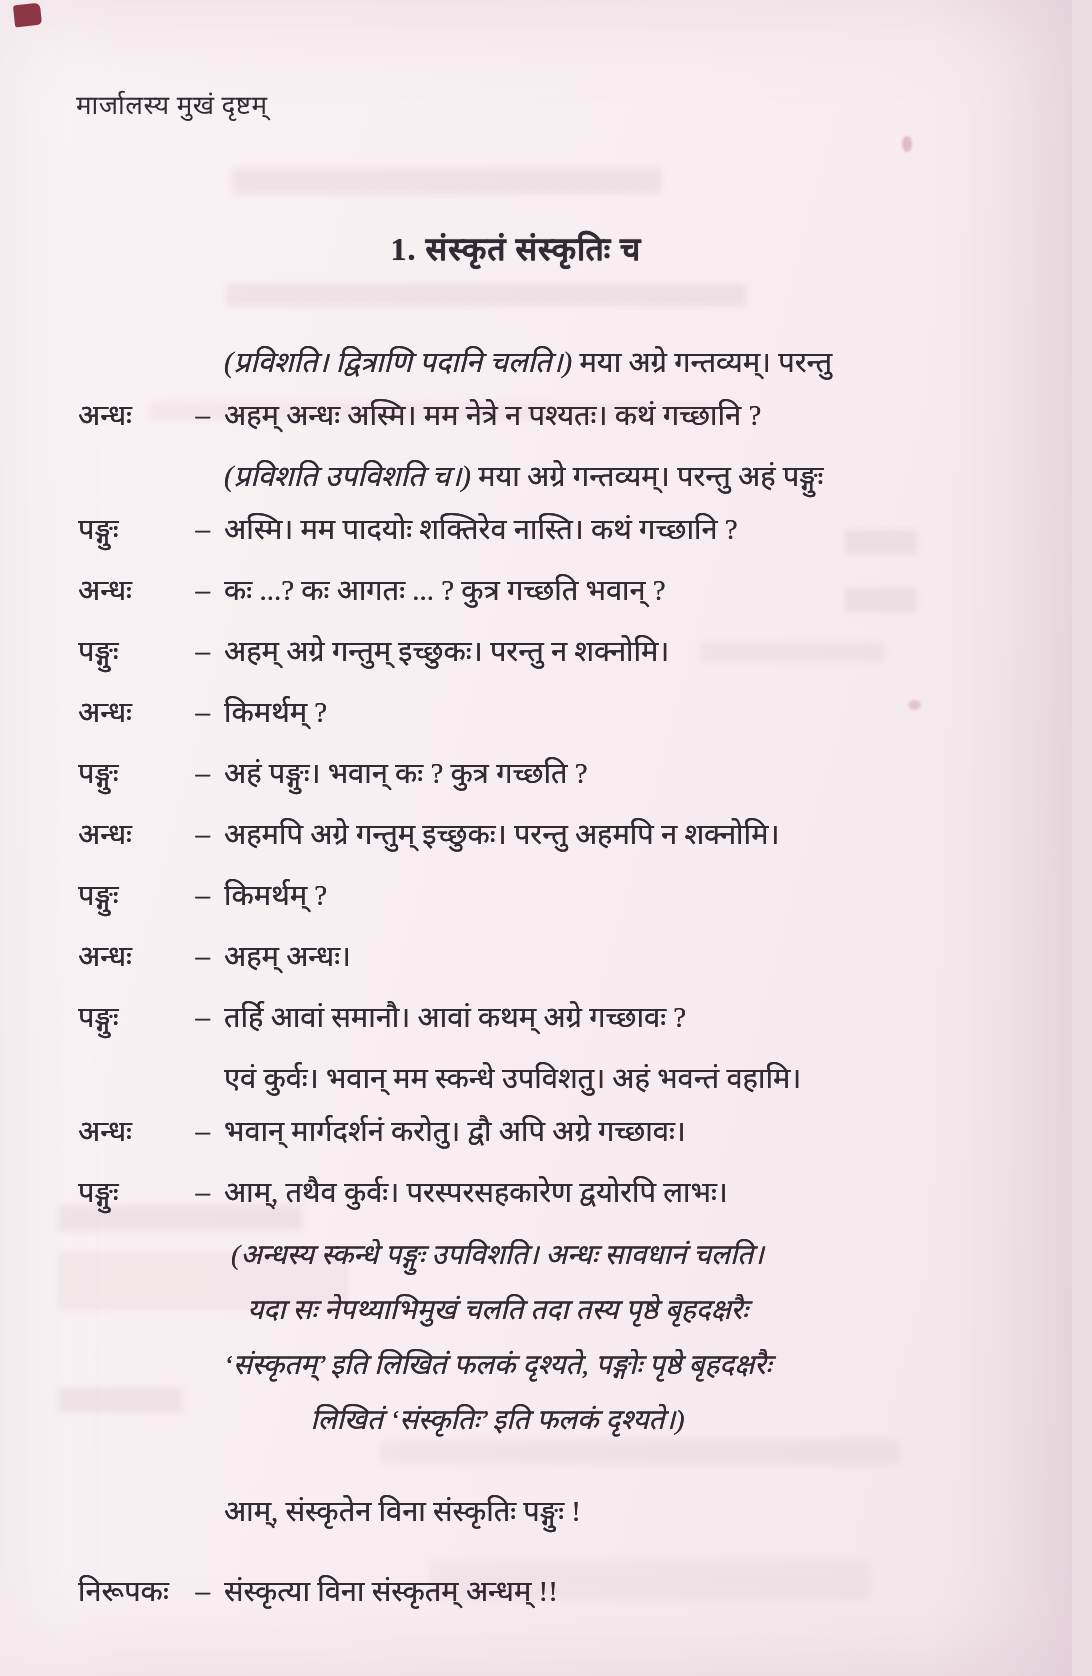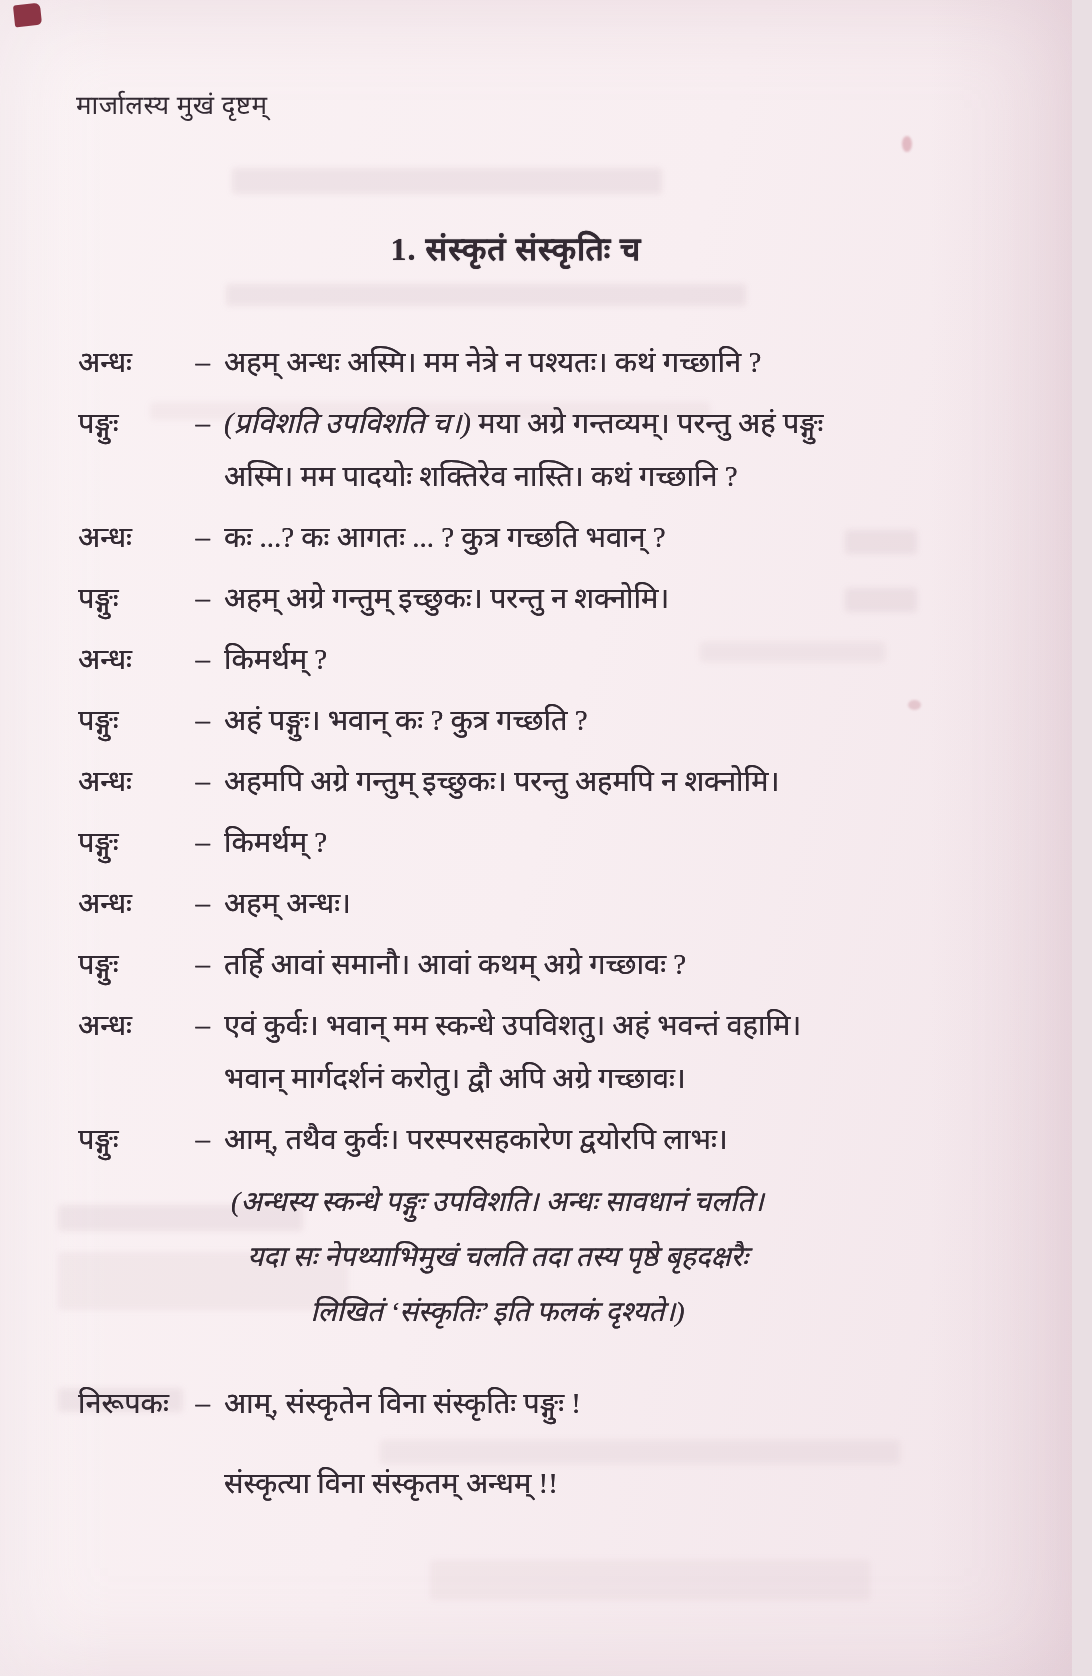--- a/index.html
+++ b/index.html
@@ -35,21 +35,21 @@
   .g8{left:58px;top:1252px;width:290px;height:58px;background:rgba(150,110,125,.07);}
   .g9{left:58px;top:1388px;width:125px;height:24px;}
   .g10{left:380px;top:1440px;width:520px;height:24px;background:rgba(150,110,125,.08);}
   .g11{left:430px;top:1560px;width:440px;height:40px;background:rgba(150,110,125,.06);}
   
   .running-header{position:absolute;left:76px;top:86px;font-size:26px;letter-spacing:.5px;}
   .title{position:absolute;left:0;right:40px;top:226px;margin:0;text-align:center;
     font-size:32px;font-weight:bold;letter-spacing:1px;text-shadow:0 0 .7px currentColor;}
   .dialogue{position:absolute;left:78px;right:58px;top:336px;}
   .row{display:flex;margin-bottom:8px;font-size:29px;line-height:53px;text-shadow:0 0 .5px currentColor;}
-  .speaker-cell{flex:0 0 146px;box-sizing:border-box;padding-right:14px;display:flex;justify-content:space-between;align-items:flex-start;}
+  .speaker-cell{flex:0 0 146px;box-sizing:border-box;padding-right:14px;display:flex;justify-content:space-between;align-items:flex-end;}
   .speech{flex:1;}
   .it{font-style:italic;}
   .stage{margin:6px 97px 38px 0;text-align:center;font-style:italic;font-size:28px;line-height:55px;text-shadow:0 0 .5px currentColor;}
   .spread .line + .line{margin-top:27px;}
 </style>
 </head>
 <body>
 
 <div class="page" style="--ink: #332a33; --stamp: #7d1b2e;">
 
@@ -71,20 +71,21 @@
   <div class="content">
     <div class="running-header">मार्जालस्य मुखं दृष्टम्</div>
     <h1 class="title">1. संस्कृतं संस्कृतिः च</h1>
     <div class="dialogue" id="dialogue">
         <div class="row">
     <div class="speaker-cell">
       <span>अन्धः</span>
       <span>–</span>
     </div>
     <div class="speech">
+            <div class="line"><span class="it">(प्रविशति। द्वित्राणि पदानि चलति।) </span><span>मया अग्रे गन्तव्यम्। परन्तु</span></div>
             <div class="line"><span>अहम् अन्धः अस्मि। मम नेत्रे न पश्यतः। कथं गच्छानि ?</span></div>
           </div>
   </div>
         <div class="row">
     <div class="speaker-cell">
       <span>पङ्गुः</span>
       <span>–</span>
     </div>
     <div class="speech">
             <div class="line"><span class="it">(प्रविशति उपविशति च।) </span><span>मया अग्रे गन्तव्यम्। परन्तु अहं पङ्गुः</span></div>
@@ -178,20 +179,21 @@
       <span>पङ्गुः</span>
       <span>–</span>
     </div>
     <div class="speech">
             <div class="line"><span>आम्, तथैव कुर्वः। परस्परसहकारेण द्वयोरपि लाभः।</span></div>
           </div>
   </div>
         <div class="stage">
           <div>(अन्धस्य स्कन्धे पङ्गुः उपविशति। अन्धः सावधानं चलति।</div>
           <div>यदा सः नेपथ्याभिमुखं चलति तदा तस्य पृष्ठे बृहदक्षरैः</div>
+          <div>‘संस्कृतम्’ इति लिखितं फलकं दृश्यते, पङ्गोः पृष्ठे बृहदक्षरैः</div>
           <div>लिखितं ‘संस्कृतिः’ इति फलकं दृश्यते।)</div>
         </div>
         <div class="row spread">
     <div class="speaker-cell">
       <span>निरूपकः</span>
       <span>–</span>
     </div>
     <div class="speech">
             <div class="line"><span>आम्, संस्कृतेन विना संस्कृतिः पङ्गुः !</span></div>
             <div class="line"><span>संस्कृत्या विना संस्कृतम् अन्धम् !!</span></div>

